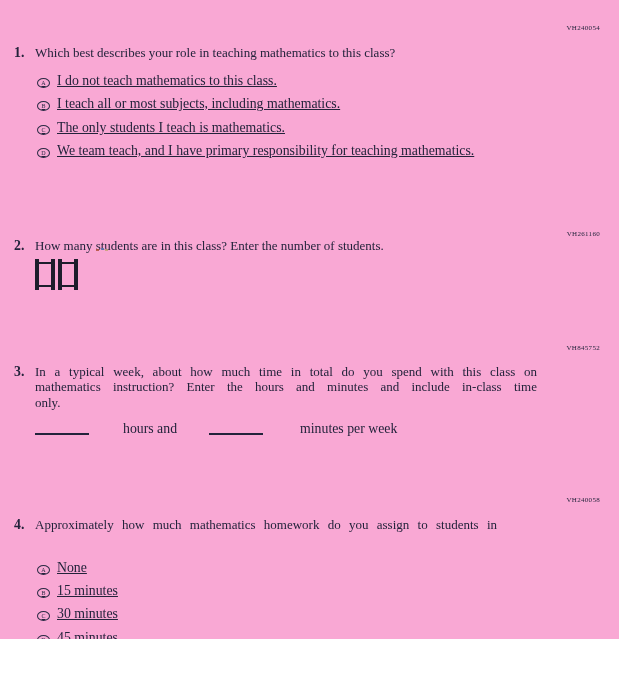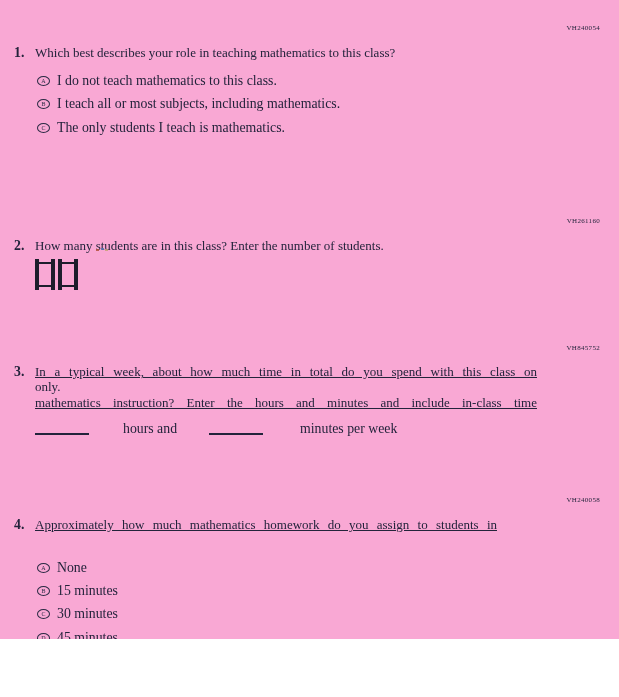--- a/index.html
+++ b/index.html
@@ -27,30 +27,31 @@
   }
   .q-num {
     flex: none;
     width: 21px;
     font-weight: bold;
     font-size: 13.8px;
     line-height: 15.3px;
   }
   .q-text { font-size: 13px; line-height: 15.3px; }
   .line { min-height: 15.3px; }
-  .just { text-align: justify; text-align-last: justify; text-decoration: underline; }
+  .just { text-align: justify; text-align-last: justify; }
   .w502 { width: 502px; }
   .w462 { width: 462px; }
   .opt {
     position: absolute;
     left: 37px;
     display: flex;
-    align-items: center;
+    align-items: flex-end;
     height: 15px;
     cursor: default;
+    text-decoration: underline;
   }
   .bubble {
     flex: none;
     width: 11px;
     height: 8px;
     border: 1px solid #2a2a44;
     border-radius: 50%;
     display: flex;
     align-items: center;
     justify-content: center;
@@ -137,22 +138,26 @@
     <span class="opt-label">I do not teach mathematics to this class.</span>
   </div>
   <div class="opt" style="top:96px">
     <span class="bubble">B</span>
     <span class="opt-label">I teach all or most subjects, including mathematics.</span>
   </div>
   <div class="opt" style="top:120px">
     <span class="bubble">C</span>
     <span class="opt-label">The only students I teach is mathematics.</span>
   </div>
-
-  <div class="code" style="top:217px">VH261160</div>
+  <div class="opt" style="top:143px">
+    <span class="bubble">D</span>
+    <span class="opt-label">We team teach, and I have primary responsibility for teaching mathematics.</span>
+  </div>
+
+  <div class="code" style="top:230px">VH261160</div>
 
   <div class="q-row" style="top:238px">
     <span class="q-num">2.</span>
     <div class="q-text">
       <div class="line">How many students are in this class? Enter the number of students.</div>
     </div>
   </div>
 
   <div class="artifact"></div>
 
@@ -160,22 +165,22 @@
     <div class="digit-box"></div>
     <div class="digit-box"></div>
   </div>
 
   <div class="code" style="top:344px">VH845752</div>
 
   <div class="q-row" style="top:364px">
     <span class="q-num">3.</span>
     <div class="q-text">
       <div class="line just w502">In a typical week, about how much time in total do you spend with this class on</div>
+      <div class="line just w502">mathematics instruction? Enter the hours and minutes and include in-class time</div>
       <div class="line">only.</div>
-      <div class="line just w502">mathematics instruction? Enter the hours and minutes and include in-class time</div>
     </div>
   </div>
 
   <div class="fillin">
     <span class="blank blank-1"></span>
     <span class="mid-label">hours and</span>
     <span class="blank blank-2"></span>
     <span>minutes per week</span>
   </div>
 

